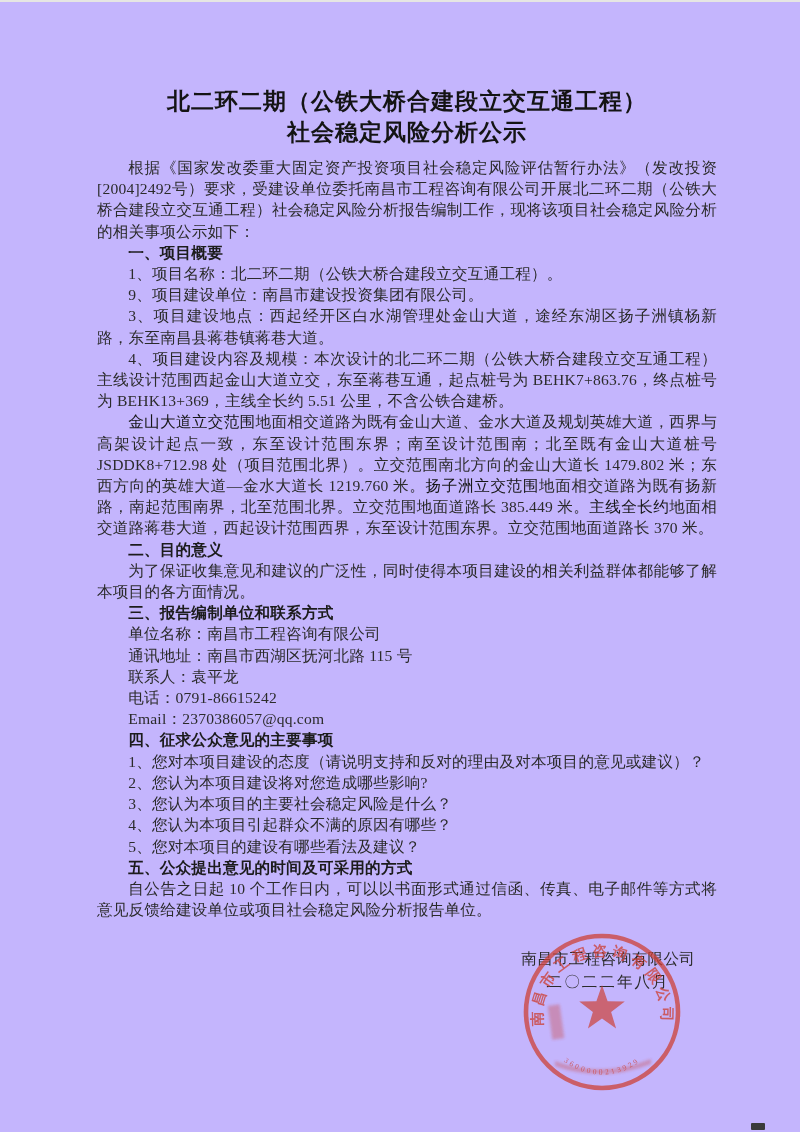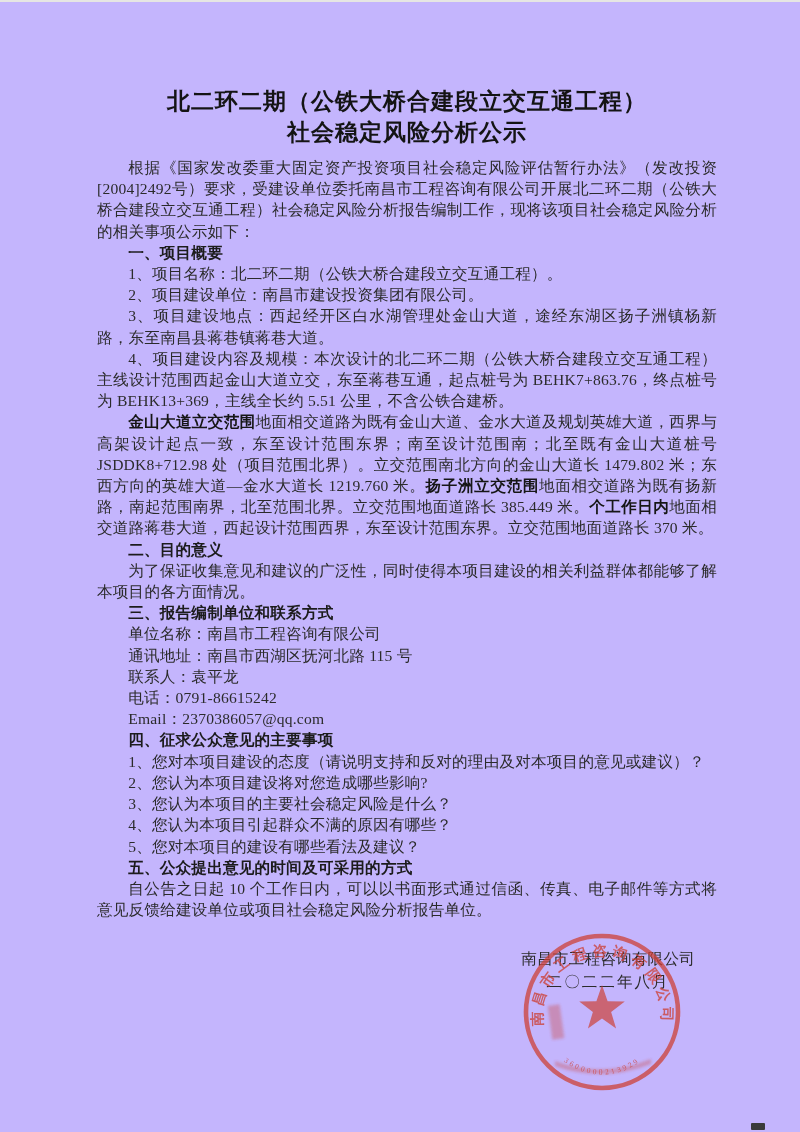--- a/index.html
+++ b/index.html
@@ -34,21 +34,21 @@
     font-weight:bold;
     color:#141414;
     text-align:center;
     letter-spacing:1px;
   }
   .doc .title-block{margin-bottom:9px;}
   .doc p{margin:0;text-align:justify;}
   .indent{text-indent:2em;}
   .heading{font-weight:bold;text-indent:2em;color:#1c1c1c;}
   .contact-line{padding-left:2em;text-align:left;}
-  b,strong{font-weight:bold;color:#161616;}
+  b,strong{font-weight:normal;color:#161616;}
   .signature{
     margin:27px 22px 0 auto;
     width:-moz-fit-content;width:fit-content;
     text-align:center;
     line-height:23px;
   }
   .signature .sig-company{display:block;}
   .signature .sig-date{display:block;letter-spacing:2px;}
   .seal{
     position:absolute;
@@ -73,24 +73,24 @@
   <div class="doc">
     <div class="title-block">
       <h1>北二环二期（公铁大桥合建段立交互通工程）</h1>
       <h1>社会稳定风险分析公示</h1>
     </div>
 
     <p class="indent">根据《国家发改委重大固定资产投资项目社会稳定风险评估暂行办法》（发改投资[2004]2492号）要求，受建设单位委托南昌市工程咨询有限公司开展北二环二期（公铁大桥合建段立交互通工程）社会稳定风险分析报告编制工作，现将该项目社会稳定风险分析的相关事项公示如下：</p>
 
     <p class="heading">一、项目概要</p>
     <p class="indent">1、项目名称：北二环二期（公铁大桥合建段立交互通工程）。</p>
-    <p class="indent">2、项目建设单位：南昌市建设投资集团有限公司。</p>
+    <p class="indent">9、项目建设单位：南昌市建设投资集团有限公司。</p>
     <p class="indent">3、项目建设地点：西起经开区白水湖管理处金山大道，途经东湖区扬子洲镇杨新路，东至南昌县蒋巷镇蒋巷大道。</p>
     <p class="indent">4、项目建设内容及规模：本次设计的北二环二期（公铁大桥合建段立交互通工程）主线设计范围西起金山大道立交，东至蒋巷互通，起点桩号为 BEHK7+863.76，终点桩号为 BEHK13+369，主线全长约 5.51 公里，不含公铁合建桥。</p>
-    <p class="indent"><strong>金山大道立交范围</strong><span>地面相交道路为既有金山大道、金水大道及规划英雄大道，西界与高架设计起点一致，东至设计范围东界；南至设计范围南；北至既有金山大道桩号 JSDDK8+712.98 处（项目范围北界）。立交范围南北方向的金山大道长 1479.802 米；东西方向的英雄大道—金水大道长 1219.760 米。</span><strong>扬子洲立交范围</strong><span>地面相交道路为既有扬新路，南起范围南界，北至范围北界。立交范围地面道路长 385.449 米。</span><strong>个工作日内</strong><span>地面相交道路蒋巷大道，西起设计范围西界，东至设计范围东界。立交范围地面道路长 370 米。</span></p>
+    <p class="indent"><strong>金山大道立交范围</strong><span>地面相交道路为既有金山大道、金水大道及规划英雄大道，西界与高架设计起点一致，东至设计范围东界；南至设计范围南；北至既有金山大道桩号 JSDDK8+712.98 处（项目范围北界）。立交范围南北方向的金山大道长 1479.802 米；东西方向的英雄大道—金水大道长 1219.760 米。</span><strong>扬子洲立交范围</strong><span>地面相交道路为既有扬新路，南起范围南界，北至范围北界。立交范围地面道路长 385.449 米。</span><strong>主线全长约</strong><span>地面相交道路蒋巷大道，西起设计范围西界，东至设计范围东界。立交范围地面道路长 370 米。</span></p>
 
     <p class="heading">二、目的意义</p>
     <p class="indent">为了保证收集意见和建议的广泛性，同时使得本项目建设的相关利益群体都能够了解本项目的各方面情况。</p>
 
     <p class="heading">三、报告编制单位和联系方式</p>
     <p class="contact-line">单位名称：南昌市工程咨询有限公司</p>
     <p class="contact-line">通讯地址：南昌市西湖区抚河北路 115 号</p>
     <p class="contact-line">联系人：袁平龙</p>
     <p class="contact-line">电话：0791-86615242</p>
     <p class="contact-line">Email：2370386057@qq.com</p>

